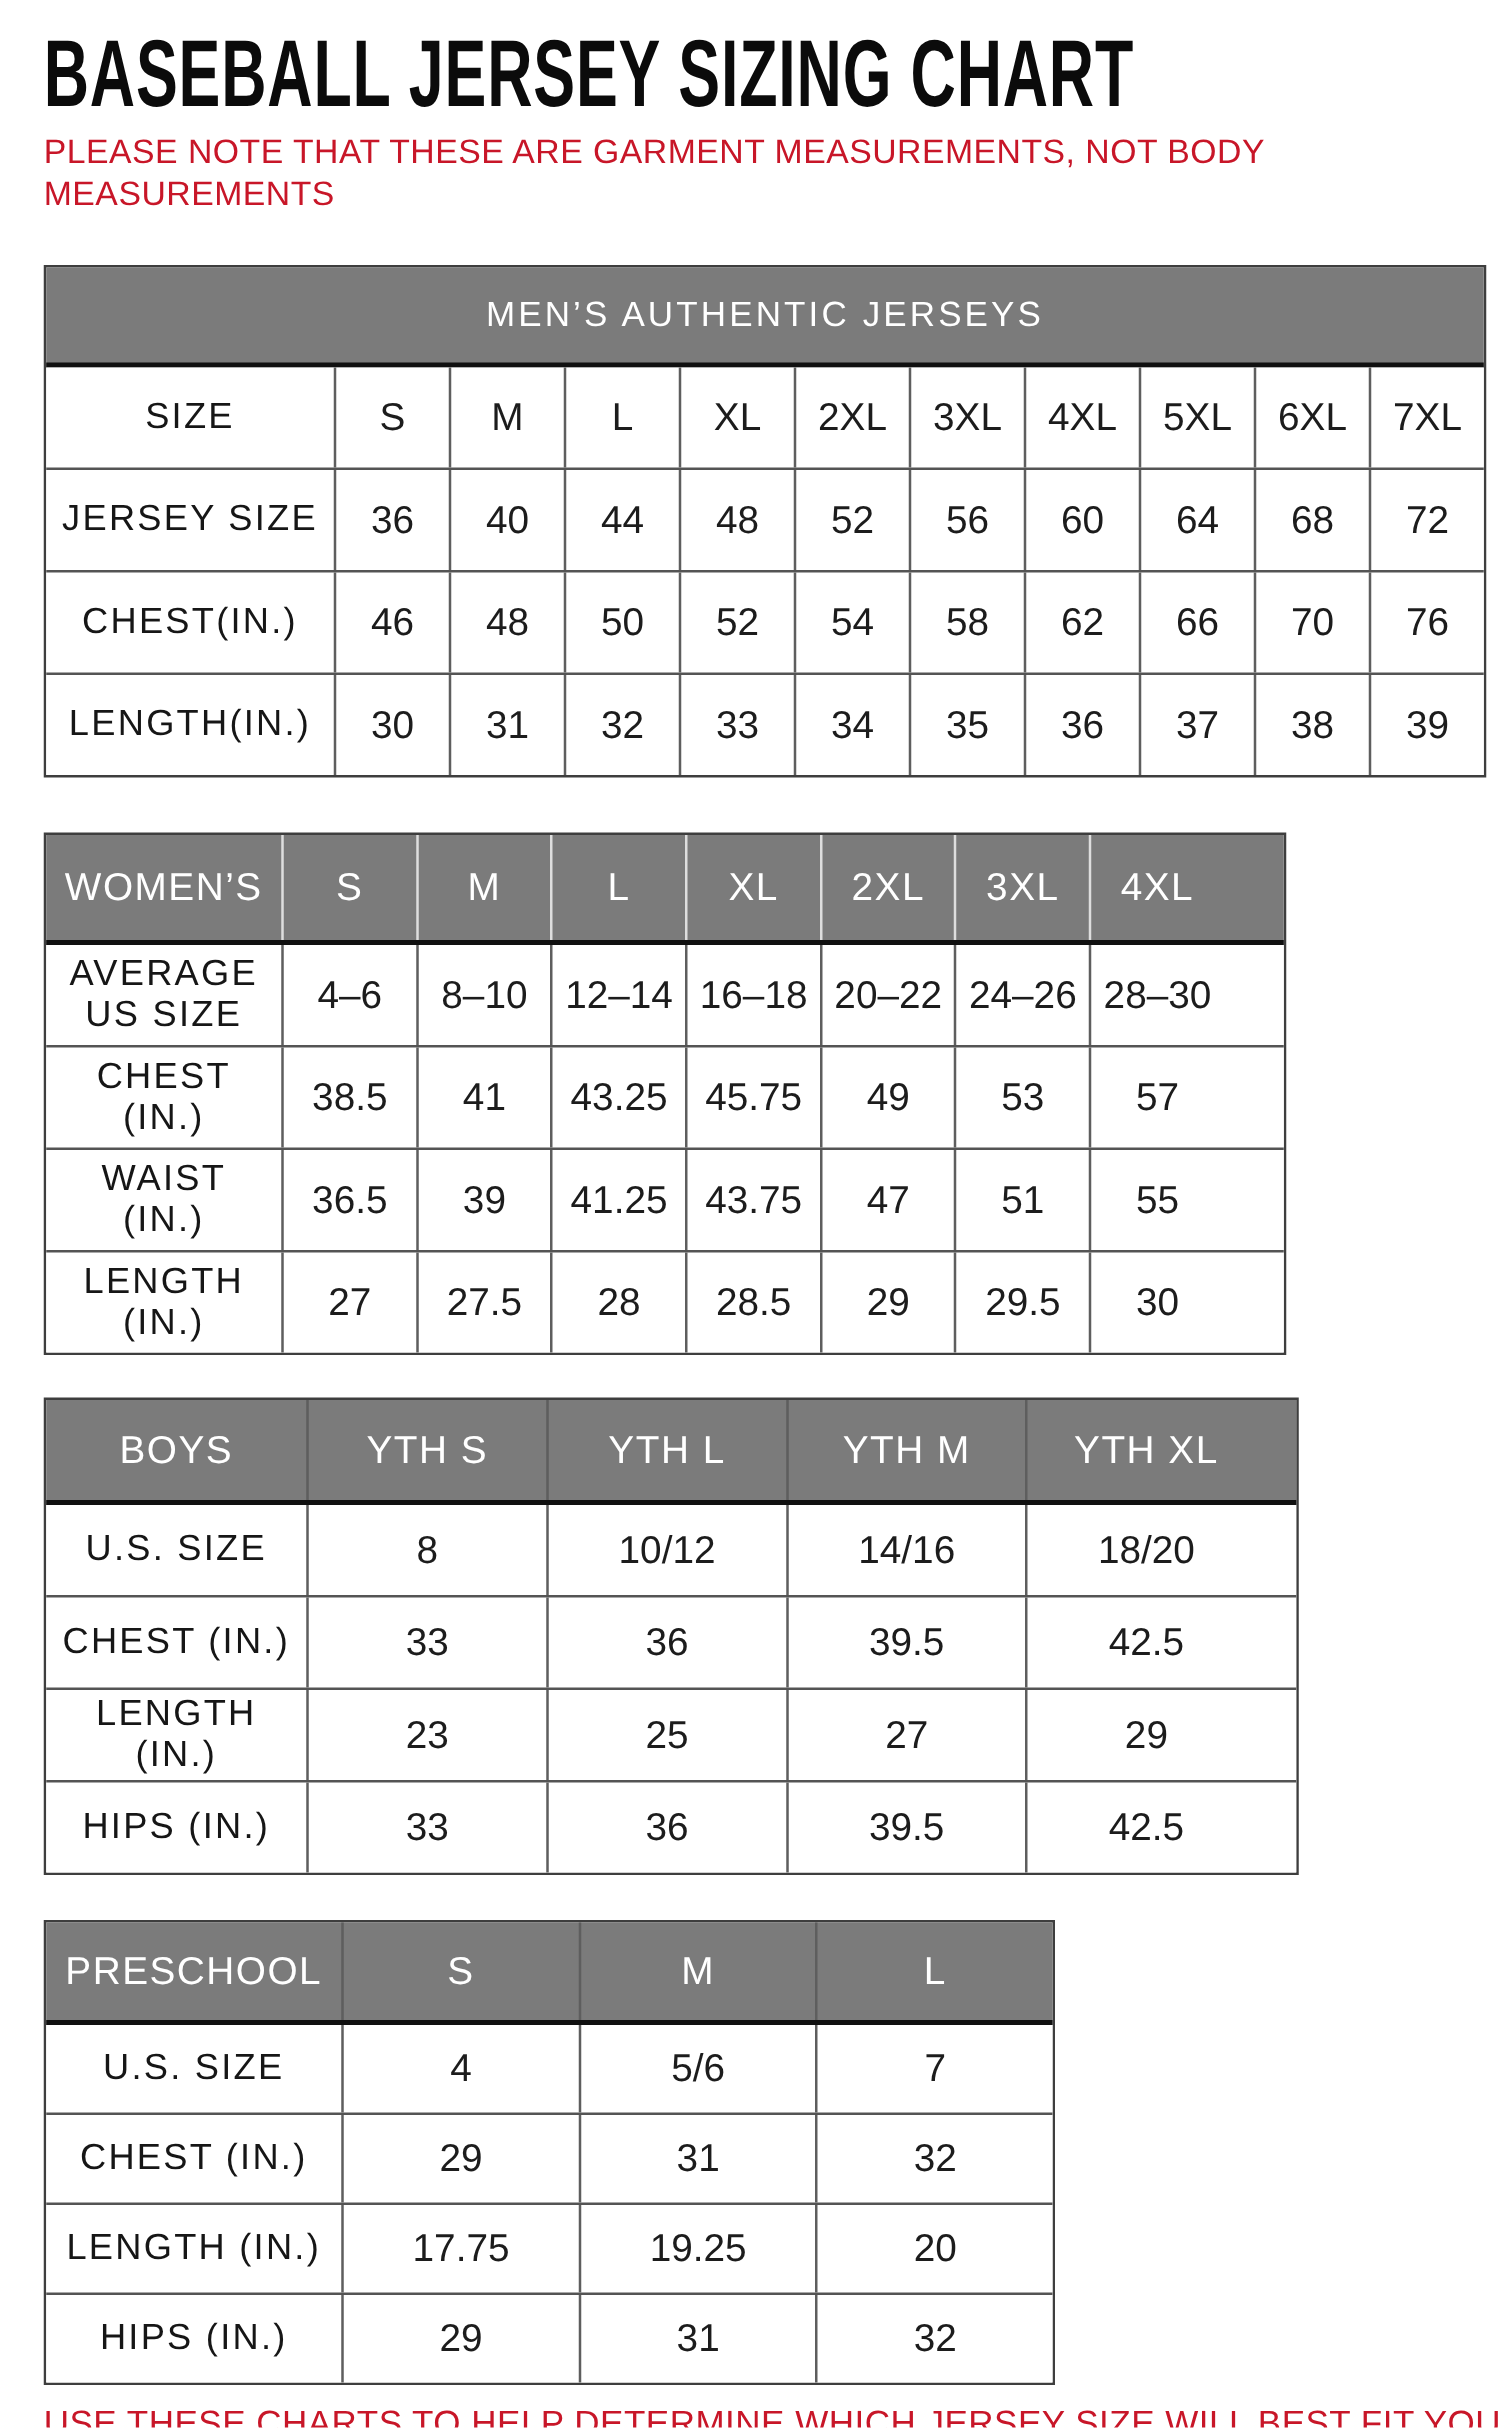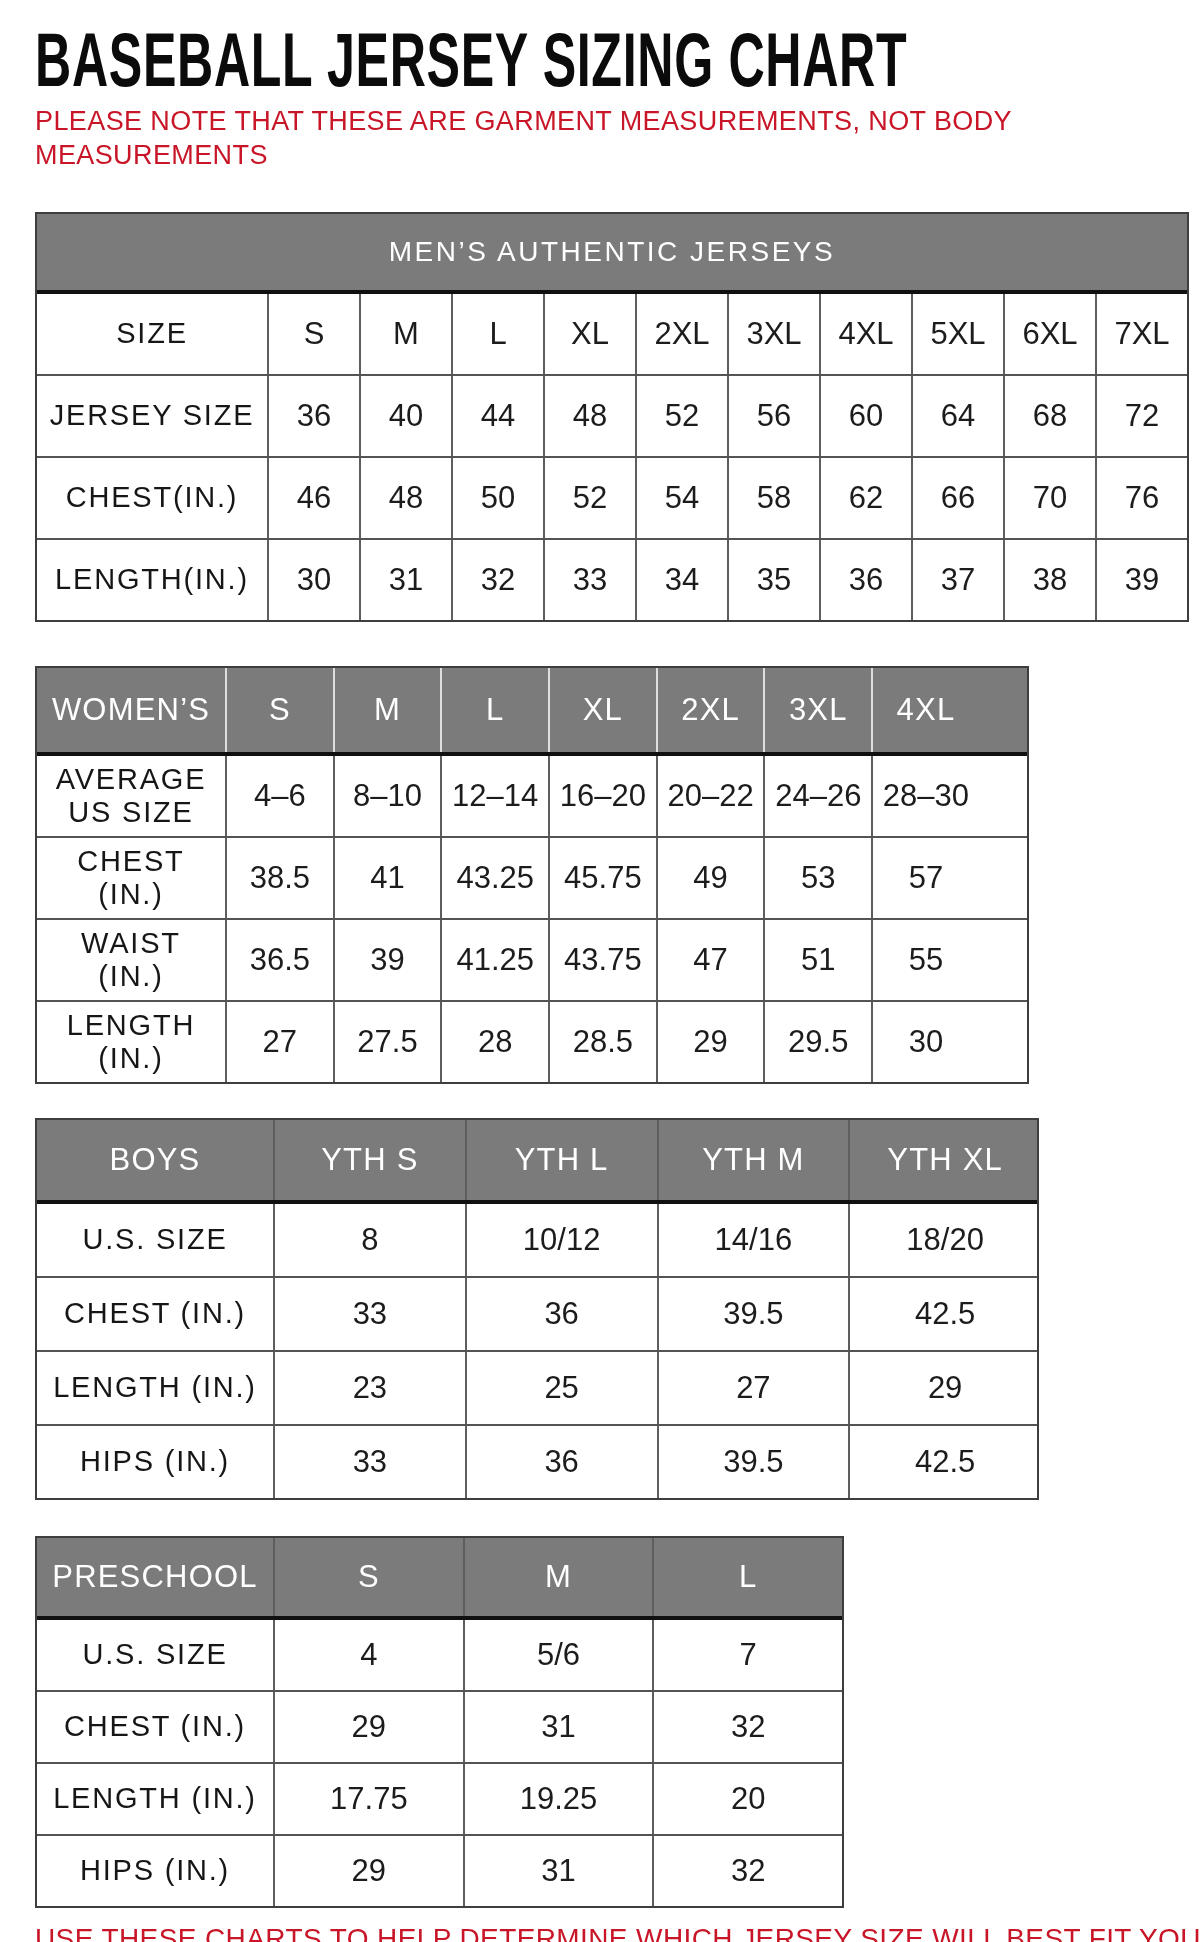--- a/index.html
+++ b/index.html
@@ -55,21 +55,21 @@
   .womens .row{height:80px;}
   .womens .row.head{height:84px;}
   .womens .cell.label{width:188px;}
   .womens .cell.val{width:107.7px;}
   .womens .row.head .cell + .cell{border-left-color:rgba(255,255,255,0.75);}
 
   
   .boys{margin-top:34px;width:1000px;}
   .boys .row{height:72px;}
   .boys .row.head{height:80px;}
-  .boys .cell.label{width:236px;}
+  .boys .cell.label{width:208px;}
   .boys .cell.val{width:191.75px;}
 
   
   .preschool{margin-top:36px;width:805px;}
   .preschool .row{height:70px;}
   .preschool .row.head{height:78px;}
   .preschool .cell.label{width:236px;}
   .preschool .cell.val{width:189.7px;}
 
   .footer{
@@ -159,21 +159,21 @@
           <div class="cell val">XL</div>
           <div class="cell val">2XL</div>
           <div class="cell val">3XL</div>
           <div class="cell val">4XL</div>
         </div>
         <div class="row">
           <div class="cell label">AVERAGE US SIZE</div>
           <div class="cell val">4–6</div>
           <div class="cell val">8–10</div>
           <div class="cell val">12–14</div>
-          <div class="cell val">16–20</div>
+          <div class="cell val">16–18</div>
           <div class="cell val">20–22</div>
           <div class="cell val">24–26</div>
           <div class="cell val">28–30</div>
         </div>
         <div class="row">
           <div class="cell label">CHEST (IN.)</div>
           <div class="cell val">38.5</div>
           <div class="cell val">41</div>
           <div class="cell val">43.25</div>
           <div class="cell val">45.75</div>

